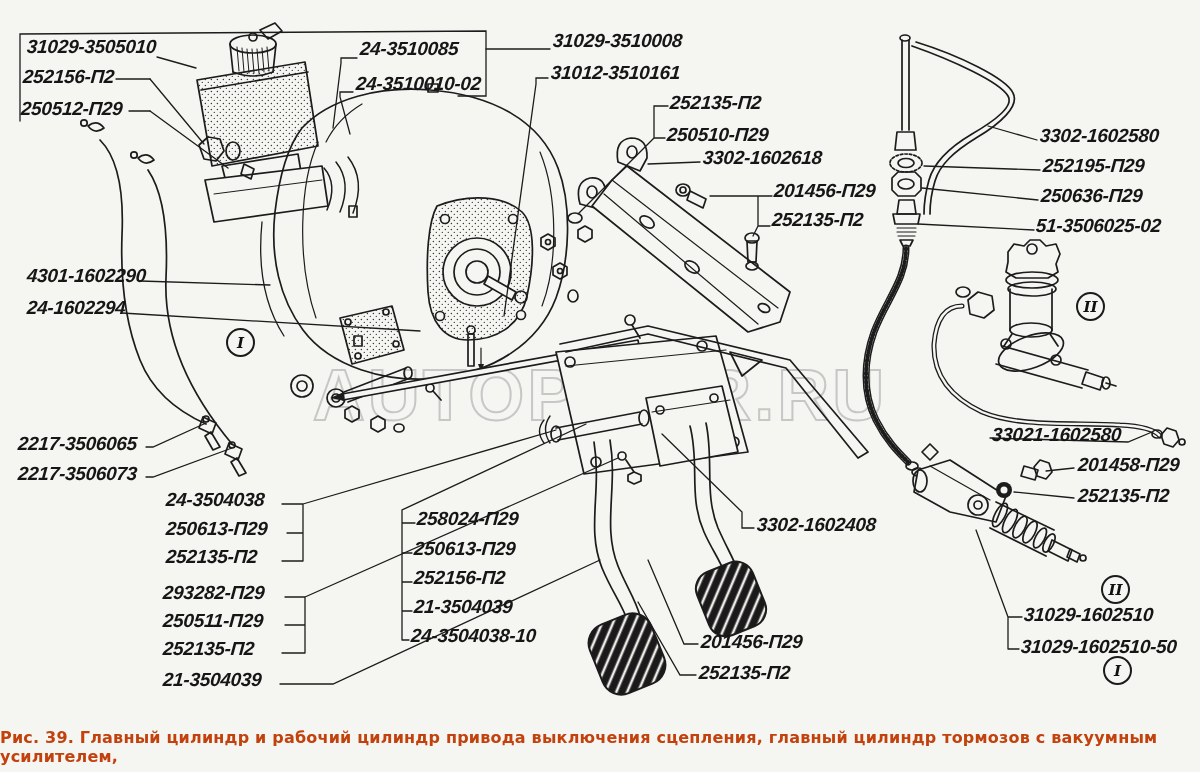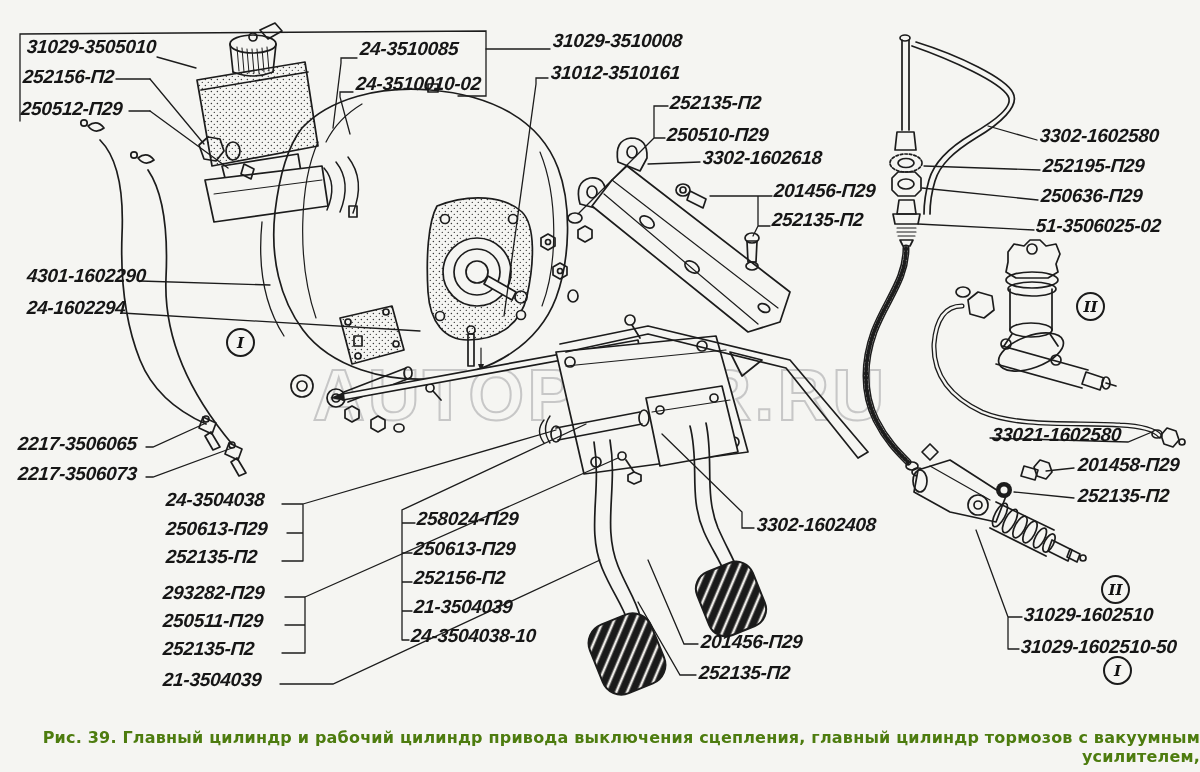--- a/index.html
+++ b/index.html
@@ -18,23 +18,23 @@
     transform:skewX(-4deg);
   }
   .vmark{
     position:absolute;width:25px;height:25px;
     border:2px solid #1b1b1b;border-radius:50%;
     display:flex;align-items:center;justify-content:center;
     font-family:"DejaVu Serif",serif;font-style:italic;font-weight:700;font-size:15px;
     color:#111;
   }
   .caption{
-    position:absolute;left:0;right:0;text-align:right;
+    position:absolute;left:0;right:0;text-align:left;
     font-family:"DejaVu Sans",sans-serif;font-weight:700;font-size:16px;
-    color:#4d7c0f;letter-spacing:.2px;
+    color:#c2410c;letter-spacing:.2px;
   }
   .cap1{top:728px}
   .cap2{top:750px}
 </style>
 </head>
 <body>
 
 <div class="stage">
 
 <svg class="art" width="1200" height="772" viewBox="0 0 1200 772" xmlns="http://www.w3.org/2000/svg">

